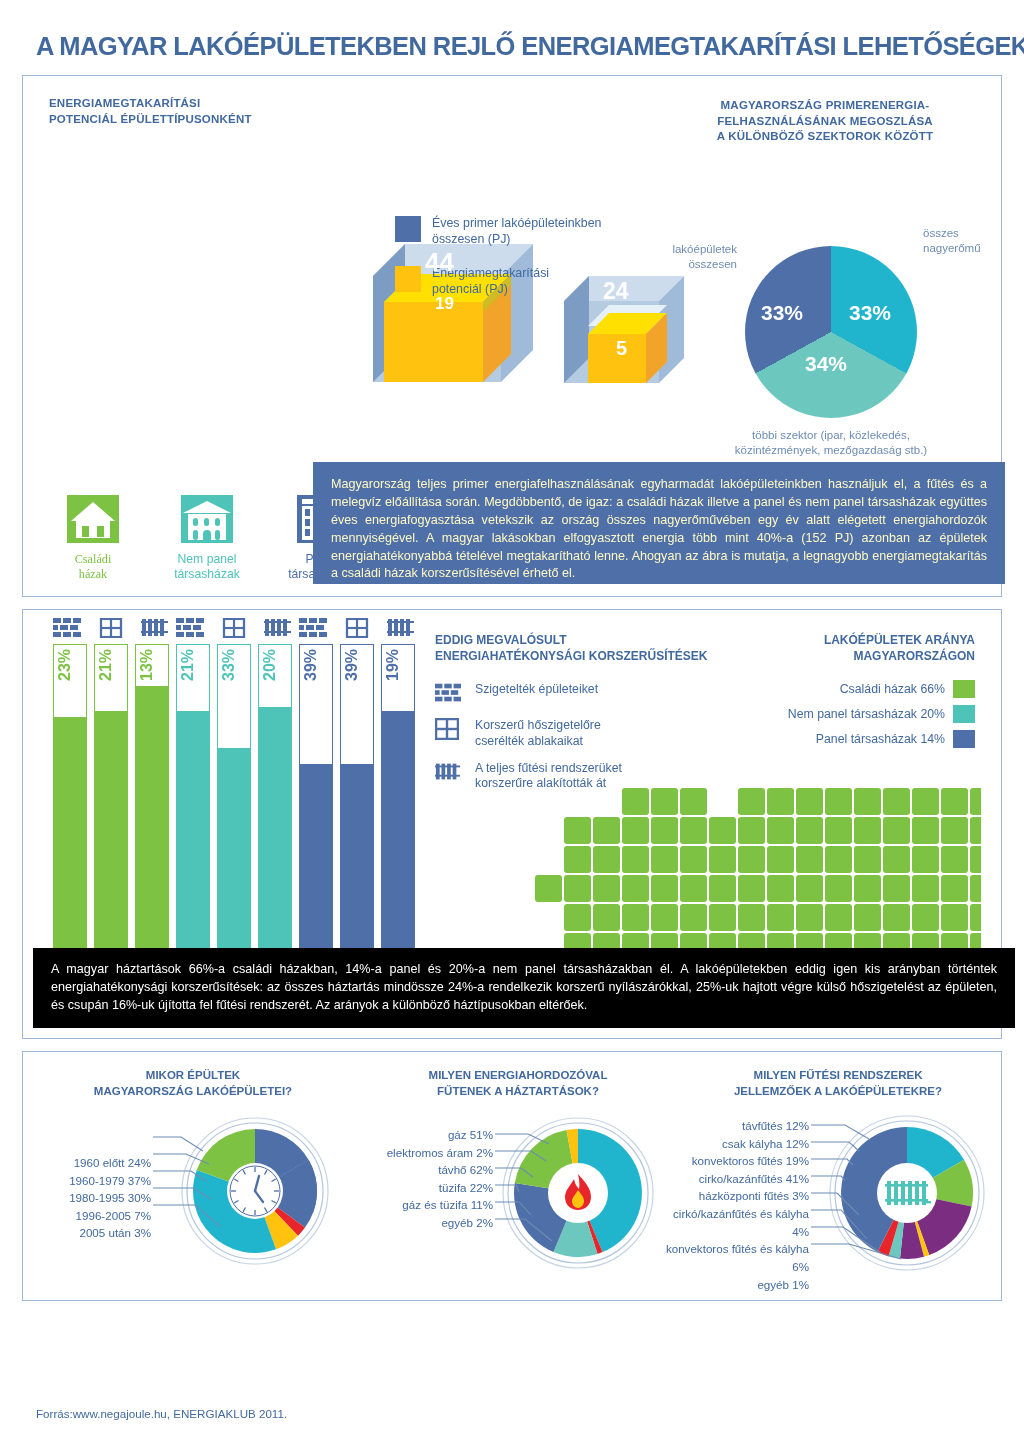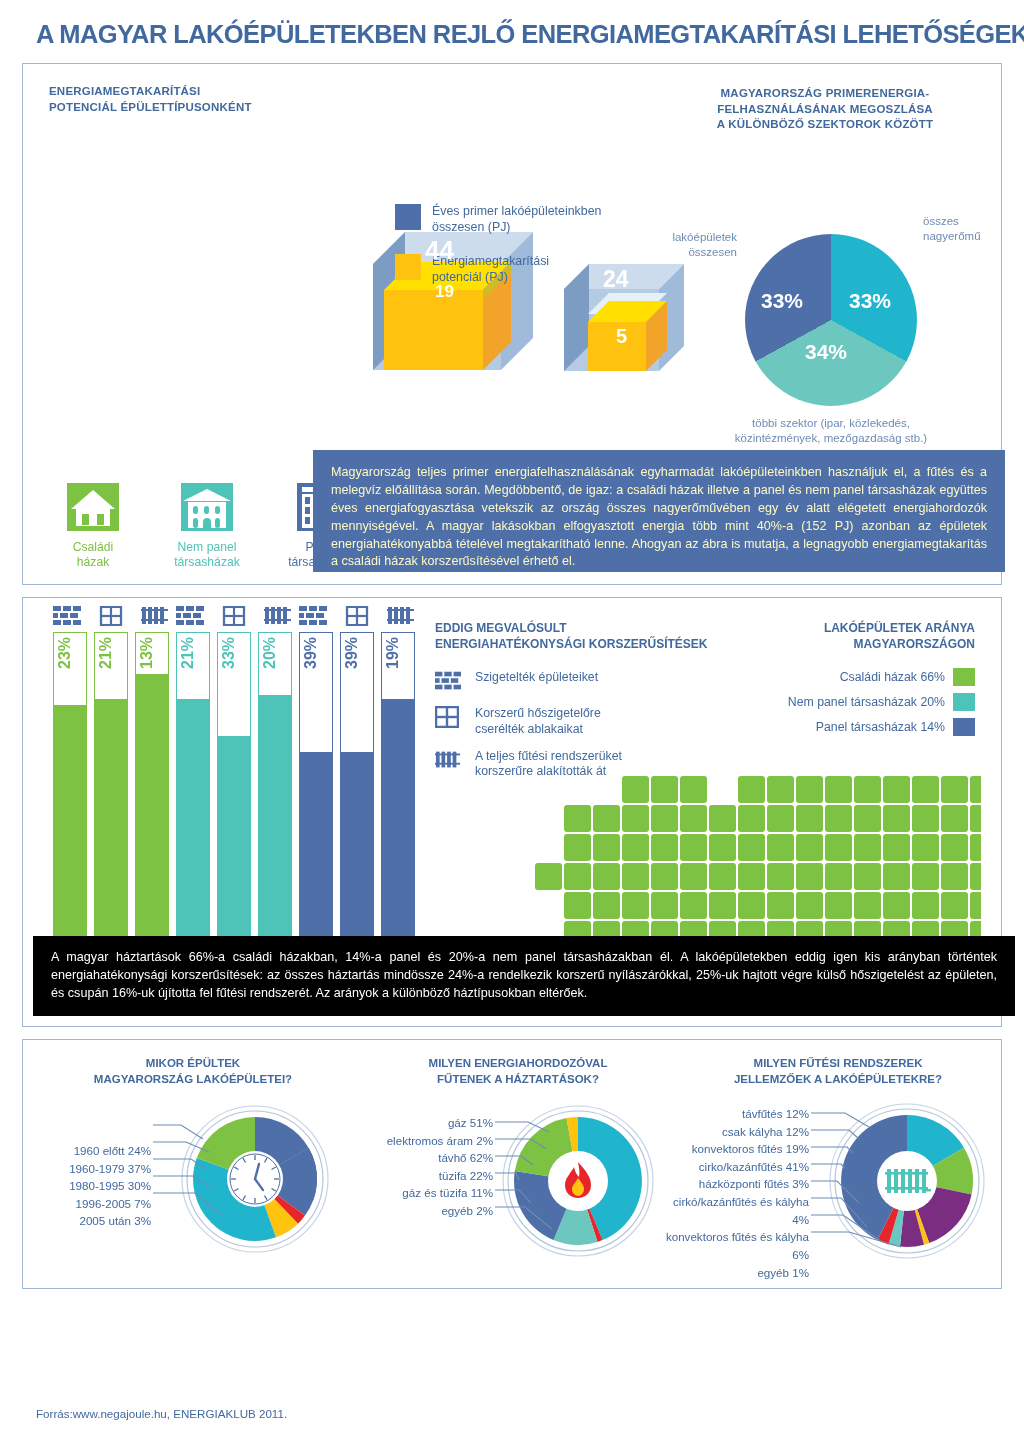--- a/index.html
+++ b/index.html
@@ -4,21 +4,21 @@
 <style>
   * { box-sizing: border-box; margin: 0; padding: 0; }
   body {
     width: 1024px; height: 1432px;
     background: #ffffff;
     font-family: "Liberation Sans", sans-serif;
     color: #41699e;
     overflow: hidden;
     position: relative;
   }
-  .page { width: 1024px; height: 1432px; position: relative; padding: 0 22px; }
+  .page { width: 1024px; height: 1432px; position: relative; padding: 12px 22px; }
 
   
   .title {
     font-size: 25.5px; font-weight: bold; color: #41699e;
     letter-spacing: -0.6px; padding: 20px 0 14px 14px;
     white-space: nowrap;
   }
 
   
   .panel { border: 1.6px solid #9fb6d4; background: #fff; position: relative; }
@@ -195,21 +195,21 @@
     <div class="typekey">
       <div class="tk">
         <div class="tk-ico">
           <svg viewBox="0 0 56 52" width="56" height="52">
             <rect x="2" y="2" width="52" height="48" fill="#7dc242"></rect>
             <path d="M28 9 L50 28 L45 28 L45 45 L11 45 L11 28 L6 28 Z" fill="#fff"></path>
             <rect x="17" y="33" width="7" height="11" fill="#7dc242"></rect>
             <rect x="32" y="33" width="7" height="11" fill="#7dc242"></rect>
           </svg>
         </div>
-        <div class="tk-lb" style="color:#7dc242;">
+        <div class="tk-lb" style="color:#7dc242;font-family:Liberation Serif, serif;">
           <div>Családi</div>
           <div>házak</div>
         </div>
       </div>
       <div class="tk">
         <div class="tk-ico">
           <svg viewBox="0 0 56 52" width="56" height="52">
             <rect x="2" y="2" width="52" height="48" fill="#4ec3b8"></rect>
             <path d="M28 8 L52 20 L4 20 Z" fill="#fff"></path>
             <rect x="9" y="21" width="38" height="26" fill="#fff"></rect>

